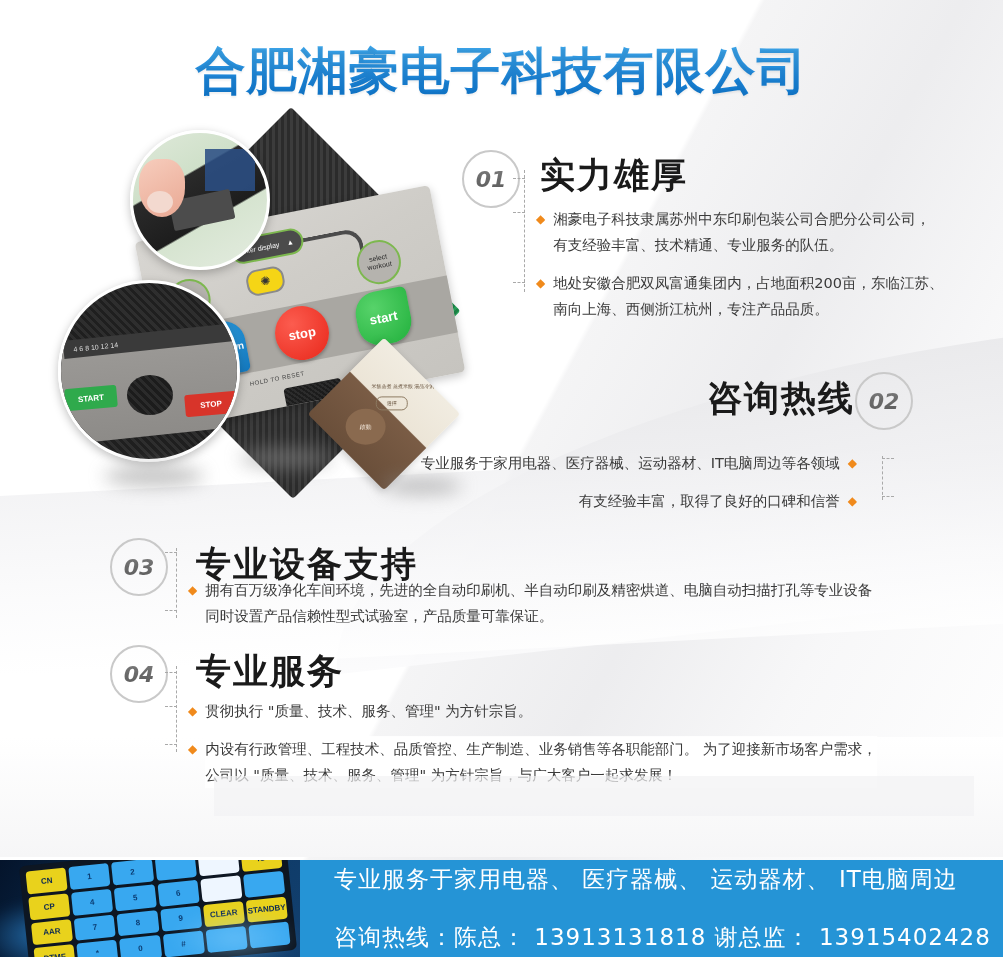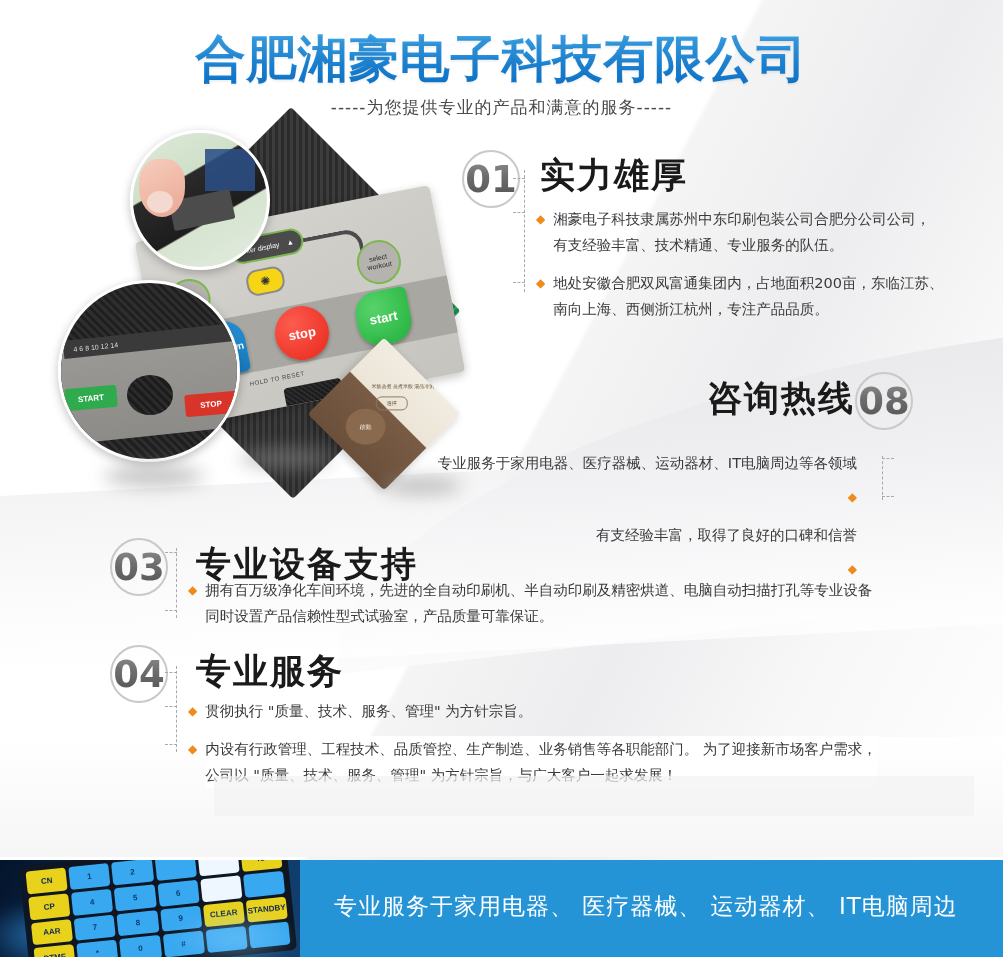--- a/index.html
+++ b/index.html
@@ -33,21 +33,21 @@
     opacity:.75;
   }
   .bg-sweep-d{
     position:absolute;left:0;bottom:100px;width:1003px;height:120px;
     background:linear-gradient(to bottom,#ffffff,#f6f6f7);
   }
 
   
   .header{position:absolute;left:0;top:0;width:1003px;height:118px;text-align:center;}
   .company-title{
-    margin:4px;padding-top:29px;
+    margin:16px;padding-top:29px;
     font-size:50px;font-weight:bold;letter-spacing:1px;
     background:linear-gradient(to bottom,#63b8ef 0%,#3ba2e6 38%,#1c85d8 75%,#0f77cd 100%);
     -webkit-background-clip:text;background-clip:text;
     color:transparent;-webkit-text-fill-color:transparent;
     text-shadow:0 2px 2px rgba(0,0,0,.06);
     font-family:"DejaVu Sans","Liberation Sans",sans-serif;
     line-height:1.05;
   }
   .company-slogan{
     margin:10px 0 0 0;font-size:17px;color:#4a4a4a;letter-spacing:1px;
@@ -152,35 +152,35 @@
   .blob{position:absolute;border-radius:50%;background:#8d8d8d;filter:blur(9px);opacity:.55;}
   .blob.b1{left:66px;top:344px;width:100px;height:20px;}
   .blob.b2{left:202px;top:326px;width:92px;height:20px;}
   .blob.b3{left:344px;top:356px;width:80px;height:16px;}
 
   
   .badge{
     position:absolute;width:58px;height:58px;border-radius:50%;
     border:2px solid #c9c9c9;box-sizing:border-box;
     display:flex;align-items:center;justify-content:center;
-    font-weight:bold;font-size:37px;
+    font-style:italic;font-weight:bold;font-size:22px;
     background:linear-gradient(to bottom,#9a9a9a 0%,#6d6d6d 45%,#4c4c4c 100%);
     -webkit-background-clip:text;background-clip:text;color:transparent;-webkit-text-fill-color:transparent;
     font-family:"DejaVu Sans","Liberation Sans",sans-serif;
   }
   .sec-title{
     position:absolute;font-size:35px;font-weight:bold;color:#1a1a1a;letter-spacing:2px;
     font-family:"DejaVu Sans","Liberation Sans",sans-serif;white-space:nowrap;
   }
   .bullets{position:absolute;font-size:14.5px;color:#3a3a3a;line-height:26px;
     font-family:"DejaVu Sans","Liberation Sans",sans-serif;}
   .bullets .row{display:flex;gap:8px;margin-bottom:12px;}
   .bullets .dia{color:#f08a1c;font-size:12px;line-height:26px;flex:none;}
   .bullets .txt{white-space:pre-line;}
-  .bullets.right .row{justify-content:flex-end;flex-direction:column;}
+  .bullets.right .row{justify-content:flex-end;}
 
   .connector{position:absolute;border-left:1px dashed #a9a9a9;}
   .connector .tick{position:absolute;left:-12px;width:12px;border-top:1px dashed #a9a9a9;}
   .connector.right{border-left:none;border-right:1px dashed #a9a9a9;}
   .connector.right .tick{left:auto;right:-12px;}
 
   
   #sec01 .badge{left:462px;top:150px;}
   #sec01 .sec-title{left:540px;top:152px;}
   #sec01 .connector{left:524px;top:170px;height:122px;}
@@ -235,21 +235,20 @@
 
 <div class="page">
 
   <div class="bg-sweep-a"></div>
   <div class="bg-sweep-b"></div>
   <div class="bg-sweep-c"></div>
   <div class="bg-sweep-d"></div>
 
   <div class="header">
     <h1 class="company-title">合肥湘豪电子科技有限公司</h1>
-    <p class="company-slogan">-----为您提供专业的产品和满意的服务-----</p>
   </div>
 
   <div class="montage">
     <div class="m-diamond d1"></div>
     <div class="m-diamond d2"></div>
     <div class="m-green-edge"></div>
 
     <div class="m-panel">
       <div class="m-wire"></div>
       <div class="m-strip"></div>
@@ -312,21 +311,21 @@
       </div>
       <div class="row">
         <span class="dia">◆</span>
         <span class="txt">地处安徽合肥双凤富通集团内，占地面积200亩，东临江苏、
 南向上海、西侧浙江杭州，专注产品品质。</span>
       </div>
     </div>
   </div>
 
   <div id="sec02">
-    <div class="badge">08</div>
+    <div class="badge">02</div>
     <div class="sec-title">咨询热线</div>
     <div class="connector right">
       <div class="tick" style="top:2px;"></div>
       <div class="tick" style="top:40px;"></div>
     </div>
     <div class="bullets right">
       <div class="row">
         <span class="txt">专业服务于家用电器、医疗器械、运动器材、IT电脑周边等各领域</span>
         <span class="dia">◆</span>
       </div>
@@ -402,16 +401,17 @@
         <div class="key b">*</div>
         <div class="key b">0</div>
         <div class="key b">#</div>
         <div class="key b"></div>
         <div class="key b"></div>
       </div>
       <div class="glow2"></div>
     </div>
     <div class="footer-text">
       <div class="footer-line1">专业服务于家用电器、 医疗器械、 运动器材、 IT电脑周边</div>
+      <div class="footer-line2">咨询热线：陈总： 13913131818    谢总监： 13915402428</div>
     </div>
   </div>
 
 </div>
 
 </body></html>

